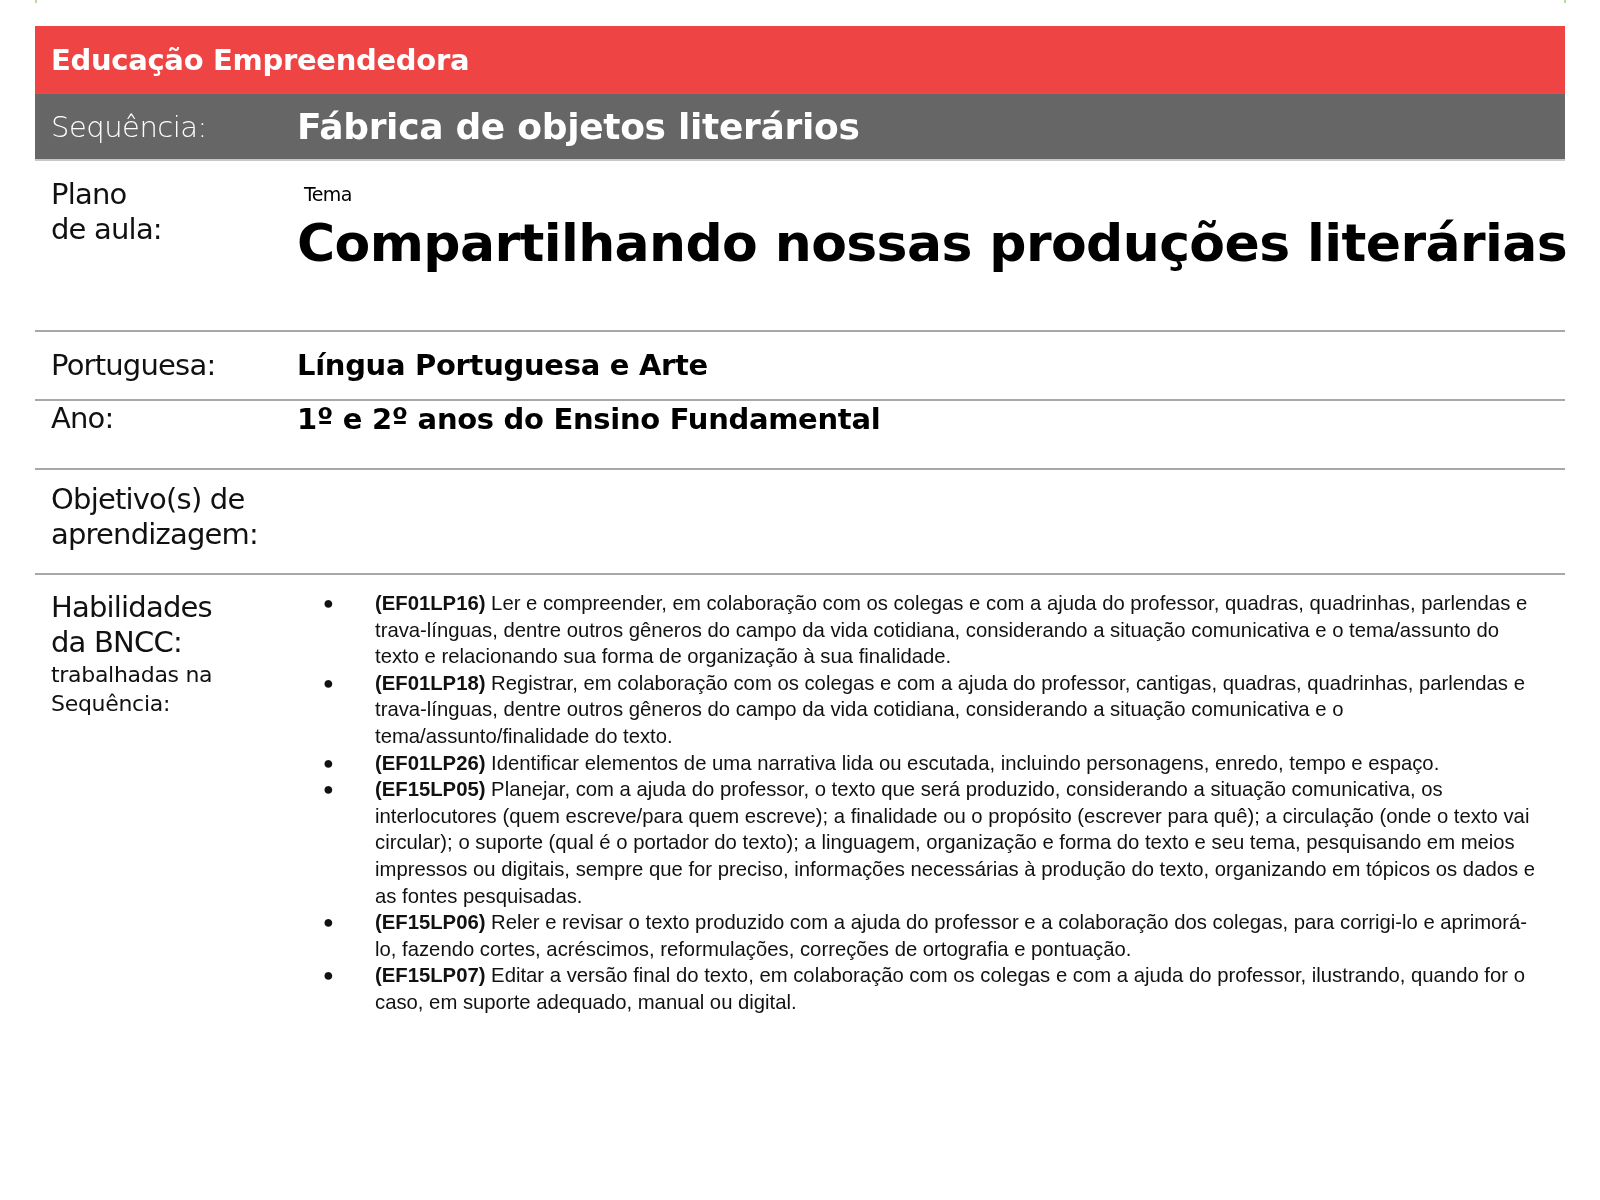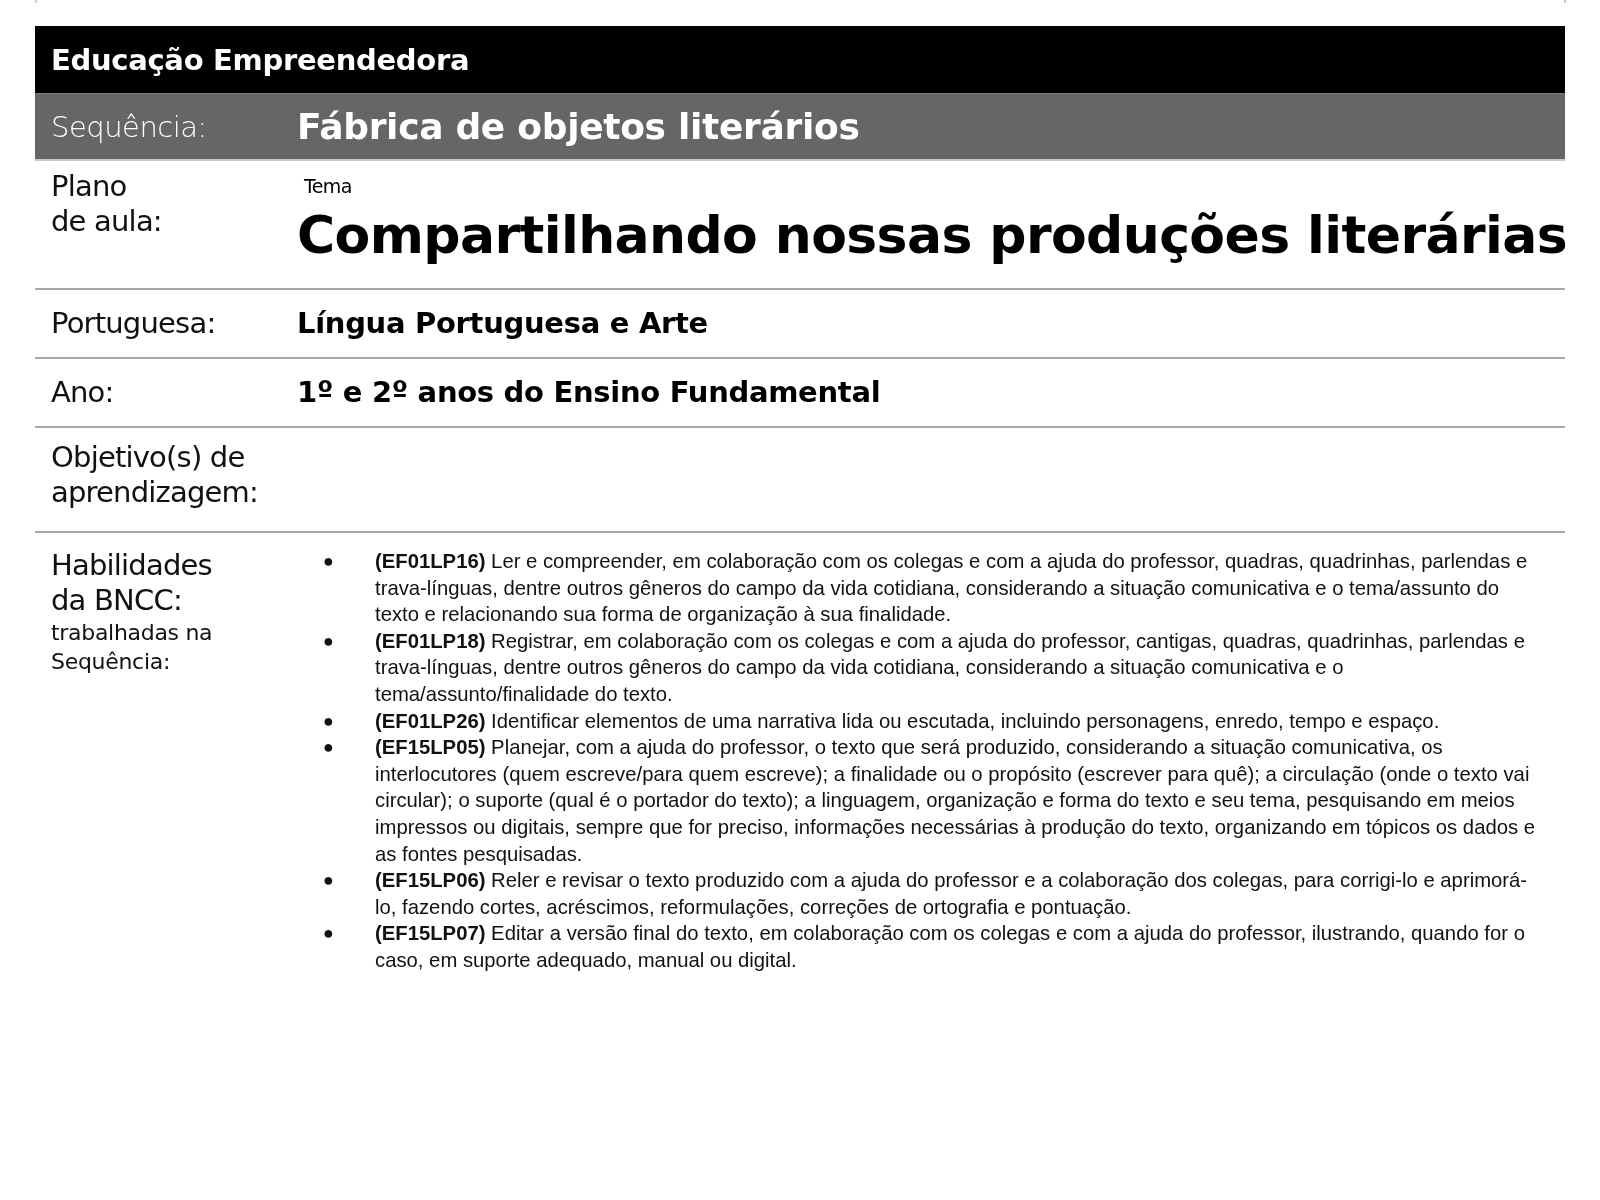--- a/index.html
+++ b/index.html
@@ -22,21 +22,21 @@
       height: 3px;
       background: #b8dca0;
     }
     .doc {
       position: absolute;
       left: 35px;
       top: 26px;
       width: 1530px;
     }
     .header-bar {
-      background: #000000;
+      background: #ef4444;
       height: 67px;
       display: flex;
       align-items: center;
       padding-left: 16px;
       box-sizing: border-box;
     }
     .header-title {
       color: #ffffff;
       font-weight: bold;
       font-size: 29px;
@@ -83,40 +83,40 @@
       letter-spacing: -0.8px;
       flex-shrink: 0;
     }
     .row .value {
       flex: 1;
       font-weight: bold;
       font-size: 29px;
       line-height: 37px;
       letter-spacing: -0.3px;
     }
-    .row-plano { height: 129px; padding-top: 8px; }
+    .row-plano { height: 171px; padding-top: 16px; }
     .row-plano .label { line-height: 35px; }
     .tema-small {
       font-size: 19px;
       font-weight: normal;
       line-height: 34px;
       letter-spacing: -0.6px;
       display: block;
       margin-left: 7px;
     }
     .tema-big {
       font-size: 52px;
       font-weight: bold;
       line-height: 64px;
       display: block;
       letter-spacing: -0.6px;
       white-space: nowrap;
     }
     .row-comp { height: 69px; align-items: center; }
-    .row-ano { height: 69px; align-items: center; }
+    .row-ano { height: 69px; }
     .row-obj { height: 105px; padding-top: 12px; }
     .row-obj .value { line-height: 37px; font-size: 29px; }
     .row-hab {
       border-bottom: none;
       padding-top: 15px;
     }
     .row-hab .label { line-height: 35px; }
     .hab-sub {
       display: block;
       font-size: 22px;

